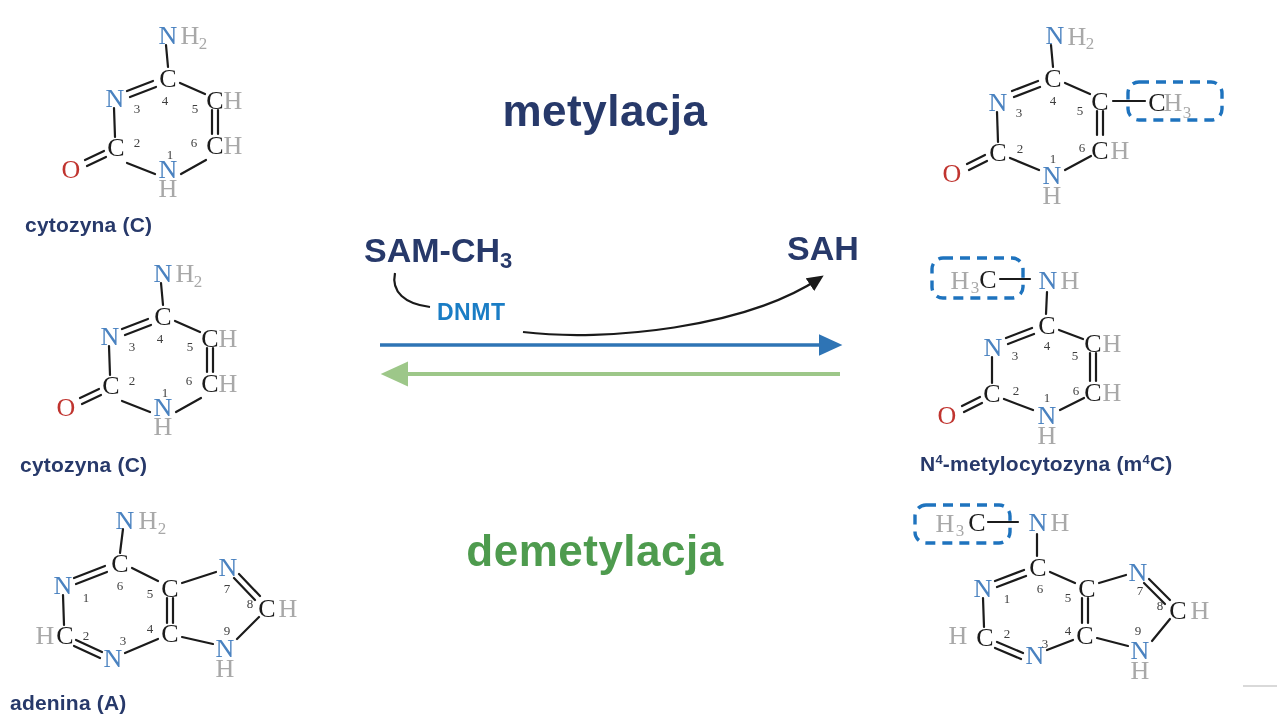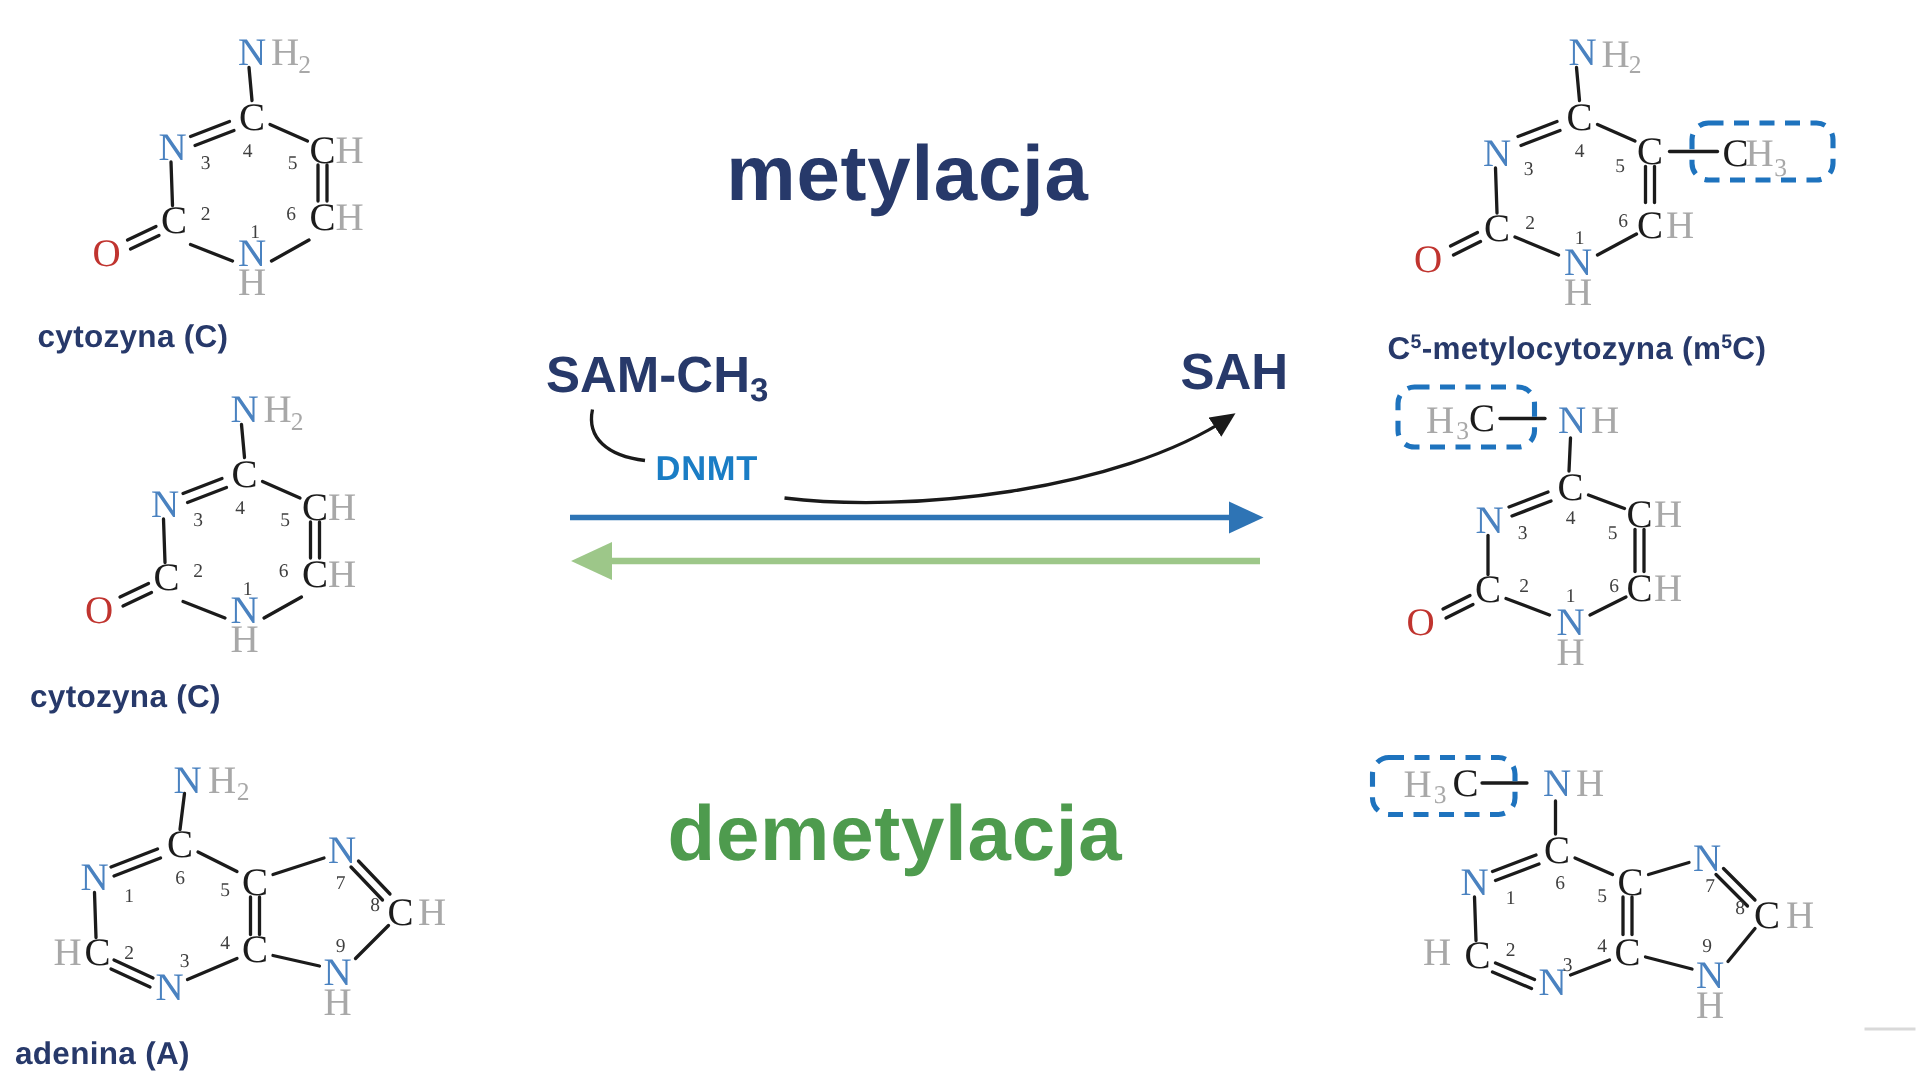--- a/index.html
+++ b/index.html
@@ -5,21 +5,21 @@
   html,body{margin:0;padding:0;}
   #stage{position:relative;width:1280px;height:720px;background:#ffffff;overflow:hidden;
          font-family:"Liberation Sans",sans-serif;}
   .molecule{position:absolute;}
   .molecule svg{position:absolute;left:0;top:0;overflow:visible;}
   .molecule text{font-family:"Liberation Serif","DejaVu Serif",serif;}
   .mol-caption{position:absolute;left:0;width:100%;
         font-weight:bold;font-size:21px;color:var(--navy);letter-spacing:0.2px;}
   .cap-sup{font-size:13px;position:relative;top:-7px;}
   .center-label{position:absolute;font-weight:bold;color:var(--navy);}
-  .big-title{font-size:52px;width:300px;text-align:center;letter-spacing:0.5px;}
+  .big-title{font-size:44px;width:300px;text-align:center;letter-spacing:0.5px;}
   .green-title{color:var(--green-text);text-align:center;}
   .sam{font-size:34px;}
   .sam .subtxt{font-size:22px;position:relative;top:6px;}
   .sah{font-size:34px;}
   .dnmt{font-size:23px;color:var(--dnmt);letter-spacing:0.5px;}
   .dash-rect{fill:none;stroke:var(--box-blue);stroke-width:3.4;stroke-dasharray:10 7;}
   .bond{stroke:var(--bond);stroke-width:2.2;stroke-linecap:round;}
   #arrows{position:absolute;left:355px;top:258px;}
   .curve{fill:none;stroke:var(--curve-black);stroke-width:2.2;}
   .arrow-blue-line{fill:none;stroke:var(--arrow-blue);stroke-width:3.6;}
@@ -207,21 +207,20 @@
         <text x="195" y="135" text-anchor="middle" dominant-baseline="central" font-size="26" fill="var(--gray-atom)">H</text>
         <text x="157" y="132" text-anchor="middle" dominant-baseline="central" font-size="13" fill="var(--num)">6</text>
         <text x="127" y="160" text-anchor="middle" dominant-baseline="central" font-size="26" fill="var(--blue-atom)">N</text>
         <text x="128" y="143" text-anchor="middle" dominant-baseline="central" font-size="13" fill="var(--num)">1</text>
         <text x="127" y="180" text-anchor="middle" dominant-baseline="central" font-size="26" fill="var(--gray-atom)">H</text>
         <text x="27" y="158" text-anchor="middle" dominant-baseline="central" font-size="26" fill="var(--red-atom)">O</text>
         <text x="232" y="87" text-anchor="middle" dominant-baseline="central" font-size="26" fill="var(--black-atom)">C</text>
         <text x="248" y="87" text-anchor="middle" dominant-baseline="central" font-size="26" fill="var(--gray-atom)">H</text>
         <text x="262" y="97" text-anchor="middle" dominant-baseline="central" font-size="17" fill="var(--gray-atom)">3</text>
       </svg>
-      <div class="mol-caption" style="top: 206px;"><span>C</span><span class="cap-sup">5</span><span>-metylocytozyna (m</span><span class="cap-sup">5</span><span>C)</span></div>
     </div>
     <div class="molecule" style="left: 920px; top: 250px; width: 330px; height: 235px;">
       <svg width="330" height="205" viewBox="0 0 330 205">
         <line x1="80" y1="29" x2="110" y2="29" class="bond"></line>
         <line x1="127" y1="42" x2="126" y2="64" class="bond"></line>
         <line x1="112" y1="78" x2="86" y2="88" class="bond"></line>
         <line x1="114" y1="84" x2="88" y2="94" class="bond"></line>
         <line x1="139" y1="80" x2="163" y2="89" class="bond"></line>
         <line x1="72" y1="107" x2="72" y2="133" class="bond"></line>
         <line x1="84" y1="149" x2="113" y2="160" class="bond"></line>
@@ -246,20 +245,21 @@
         <text x="72" y="143" text-anchor="middle" dominant-baseline="central" font-size="26" fill="var(--black-atom)">C</text>
         <text x="96" y="140" text-anchor="middle" dominant-baseline="central" font-size="13" fill="var(--num)">2</text>
         <text x="173" y="142" text-anchor="middle" dominant-baseline="central" font-size="26" fill="var(--black-atom)">C</text>
         <text x="192" y="142" text-anchor="middle" dominant-baseline="central" font-size="26" fill="var(--gray-atom)">H</text>
         <text x="156" y="140" text-anchor="middle" dominant-baseline="central" font-size="13" fill="var(--num)">6</text>
         <text x="127" y="165" text-anchor="middle" dominant-baseline="central" font-size="26" fill="var(--blue-atom)">N</text>
         <text x="127" y="147" text-anchor="middle" dominant-baseline="central" font-size="13" fill="var(--num)">1</text>
         <text x="127" y="185" text-anchor="middle" dominant-baseline="central" font-size="26" fill="var(--gray-atom)">H</text>
         <text x="27" y="165" text-anchor="middle" dominant-baseline="central" font-size="26" fill="var(--red-atom)">O</text>
       </svg>
+      <div class="mol-caption" style="top: 202px;"><span>N</span><span class="cap-sup">4</span><span>-metylocytozyna (m</span><span class="cap-sup">4</span><span>C)</span></div>
     </div>
     <div class="molecule" style="left: 900px; top: 490px; width: 380px; height: 230px;">
       <svg width="380" height="195" viewBox="0 0 380 195">
         <line x1="88" y1="32" x2="118" y2="32" class="bond"></line>
         <line x1="137" y1="44" x2="137" y2="66" class="bond"></line>
         <line x1="124" y1="80" x2="95" y2="91" class="bond"></line>
         <line x1="126" y1="86" x2="97" y2="97" class="bond"></line>
         <line x1="150" y1="82" x2="175" y2="93" class="bond"></line>
         <line x1="83" y1="108" x2="84" y2="137" class="bond"></line>
         <line x1="97" y1="152" x2="123" y2="163" class="bond"></line>

